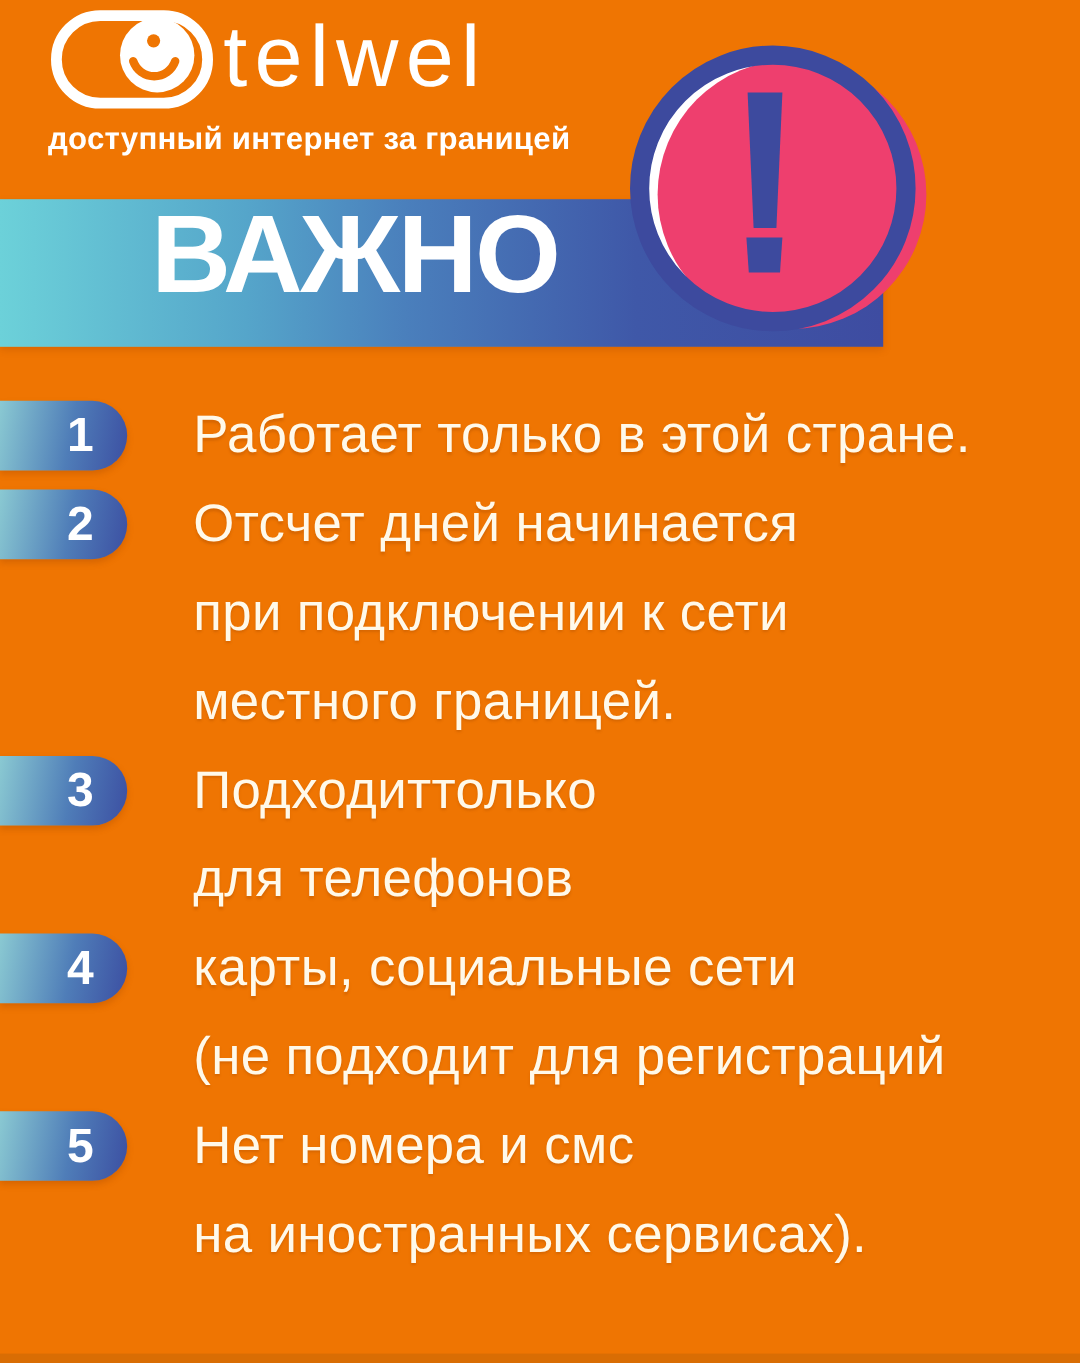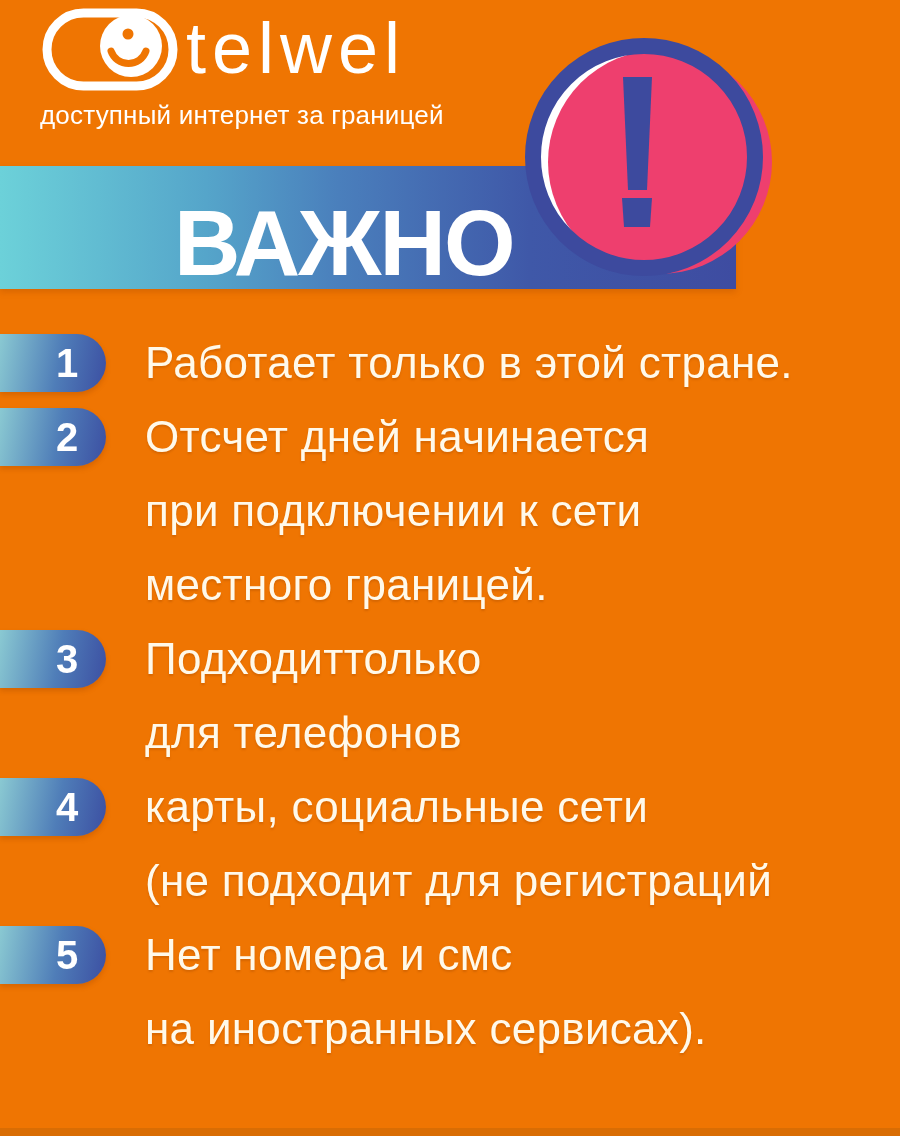--- a/index.html
+++ b/index.html
@@ -17,29 +17,28 @@
     background:var(--bg);
   }
   
   .logo-svg{position:absolute;left:40px;top:6px;width:140px;height:88px;}
   .brand-name{
     position:absolute;left:186px;top:2px;height:92px;line-height:92px;
     color:#fff;font-size:72px;font-weight:400;letter-spacing:6px;
   }
   .tagline{
     position:absolute;left:40px;top:100px;
-    color:#fff;font-size:26px;font-weight:400;letter-spacing:.2px;
+    color:#fff;font-size:26px;font-weight:700;letter-spacing:.2px;
   }
   
   .banner{
     position:absolute;left:0;top:166px;width:736px;height:123px;
     background:linear-gradient(90deg,#6CD1D9 0%,#55A5CA 28%,#4A7FBC 46%,#3F58A8 72%,#3E4CA1 100%);
-    display:flex;align-items:flex-end;
+    display:flex;align-items:flex-start;
     box-shadow:0 3px 6px rgba(150,60,0,.25);
-    padding-left:48px;
   }
   .banner-title{
     margin-left:126px;color:#fff;font-size:92px;font-weight:800;
     letter-spacing:-2px;line-height:1;
   }
   .alert-badge{position:absolute;left:518px;top:33px;width:262px;height:252px;z-index:5;}
   
   .pill{
     position:absolute;left:0;width:106px;height:58px;
     background:linear-gradient(100deg,#8AC9D2 0%,#4F7DB8 55%,#3C4FA2 100%);
@@ -48,20 +47,21 @@
     padding-left:28px;
     box-shadow:0 3px 5px rgba(150,60,0,.28);
   }
   .pill span{color:#fff;font-size:40px;font-weight:700;}
   #list-lines{position:absolute;left:145px;top:326px;width:750px;}
   .line-row{
     height:74px;display:flex;align-items:center;
     color:var(--text);font-size:44px;font-weight:400;letter-spacing:.3px;
     white-space:nowrap;
     text-shadow:0 2px 2px rgba(160,70,0,.3);
+    margin-left:16px;
   }
   .line-row .b{font-weight:400;}
   
   .bottom-strip{position:absolute;left:0;bottom:0;width:900px;height:8px;background:var(--strip);}
 </style>
 </head>
 <body>
 
 <div class="page">
 

